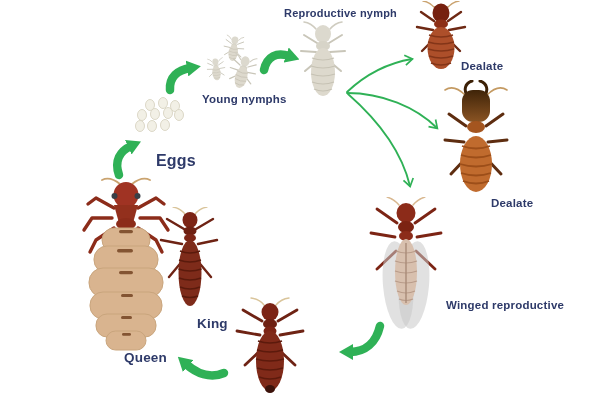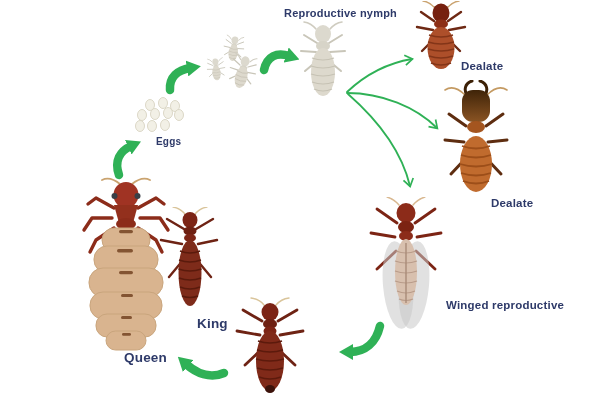--- a/index.html
+++ b/index.html
@@ -178,20 +178,21 @@
         <rect x="37" y="75" width="16" height="3.4" rx="1.7"></rect>
         <rect x="39" y="97" width="14" height="3.2" rx="1.6"></rect>
         <rect x="41" y="120" width="12" height="3" rx="1.5"></rect>
         <rect x="41" y="142" width="11" height="3" rx="1.5"></rect>
         <rect x="42" y="159" width="9" height="2.8" rx="1.4"></rect>
       </g>
     </svg>
   </div>
 
   <div class="stage-label" style="left:284px;top:7px;font-size:11px">Reproductive nymph</div>
-  <div class="stage-label" style="left:156px;top:136px;font-size:10px">Eggs</div>
+  <div class="stage-label" style="left:202px;top:93px">Young nymphs</div>
+  <div class="stage-label" style="left:156px;top:152px;font-size:16px">Eggs</div>
   <div class="stage-label" style="left:461px;top:60px">Dealate</div>
   <div class="stage-label" style="left:491px;top:197px">Dealate</div>
   <div class="stage-label" style="left:446px;top:299px">Winged reproductive</div>
   <div class="stage-label lbl-lg" style="left:170px;top:316px">King</div>
   <div class="stage-label lbl-lg" style="left:97px;top:350px">Queen</div>
 
 </div>
 
 </body></html>

